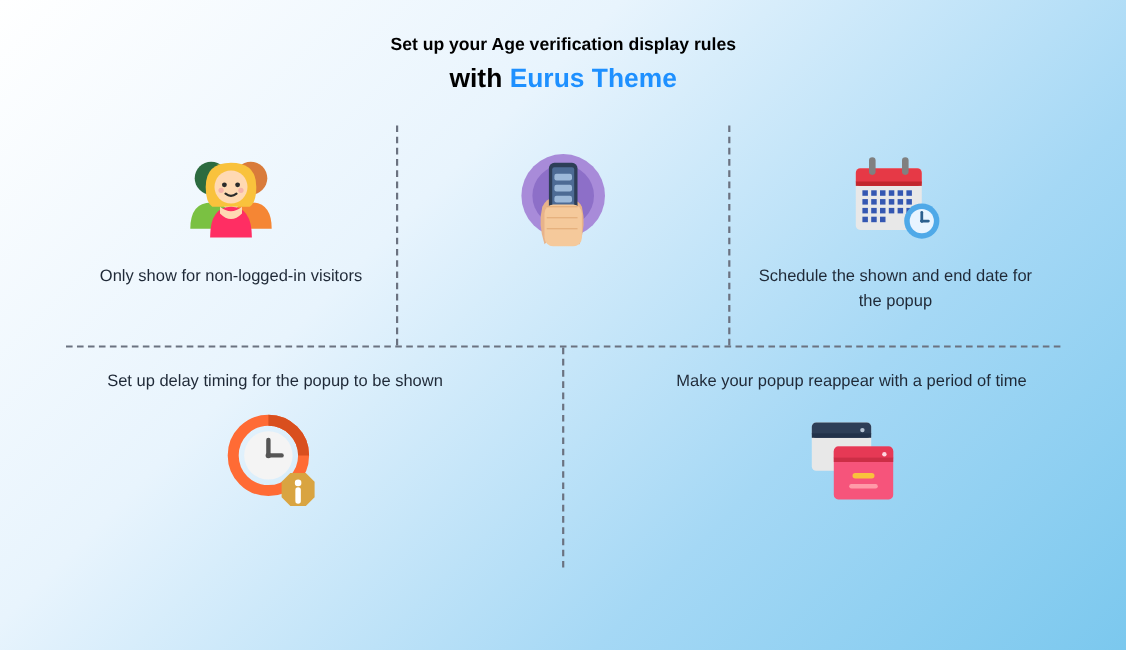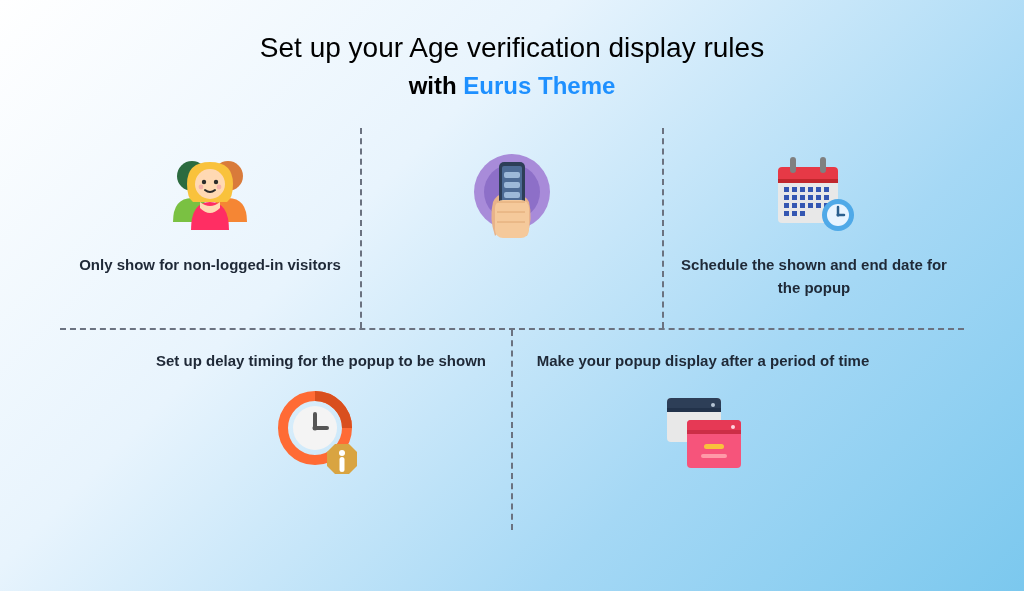--- a/index.html
+++ b/index.html
@@ -13,46 +13,45 @@
   .container {
     width: 100%;
     height: 100%;
     padding: 32px 60px 20px 60px;
   }
   .header {
     text-align: center;
     margin-bottom: 28px;
   }
   .title {
-    font-size: 28px;
-    font-weight: 400;
+    font-size: 16px;
+    font-weight: 700;
     color: #000;
     margin-bottom: 8px;
   }
   .subtitle {
     font-size: 24px;
     font-weight: 700;
     color: #000;
   }
   .brand {
     color: #1E90FF;
   }
   .grid {
     position: relative;
     width: 100%;
-    font-weight: bold;
   }
   .row1 {
     display: flex;
     justify-content: center;
     position: relative;
   }
   .row2 {
     display: flex;
-    justify-content: center;
+    justify-content: space-between;
     position: relative;
   }
   .cell {
     width: 300px;
     display: flex;
     flex-direction: column;
     align-items: center;
     padding: 20px 16px 24px 16px;
     position: relative;
   }
@@ -217,21 +216,21 @@
             <polygon points="60,56 74,56 82,64 82,78 74,86 60,86 52,78 52,64" fill="#d9a441"></polygon>
             <circle cx="67" cy="65" r="3" fill="#fff"></circle>
             <rect x="64.5" y="69" width="5" height="15" rx="2.5" fill="#fff"></rect>
           </svg>
         </div>
       </div>
 
       <div class="divider-v"></div>
 
       <div class="cell">
-        <div class="caption">Make your popup display after a period of time</div>
+        <div class="caption">Make your popup reappear with a period of time</div>
         <div class="icon-wrap">
           <svg width="92" height="92" viewBox="0 0 92 92">
 
             <rect x="10" y="10" width="54" height="44" rx="4" fill="#e8e8e8"></rect>
             <rect x="10" y="10" width="54" height="14" rx="4" fill="#2d3e57"></rect>
             <rect x="10" y="20" width="54" height="4" fill="#22324a"></rect>
             <circle cx="56" cy="17" r="2" fill="#b6c4d4"></circle>
 
             <rect x="30" y="32" width="54" height="48" rx="4" fill="#f6547b"></rect>
             <rect x="30" y="32" width="54" height="14" rx="4" fill="#e63955"></rect>

